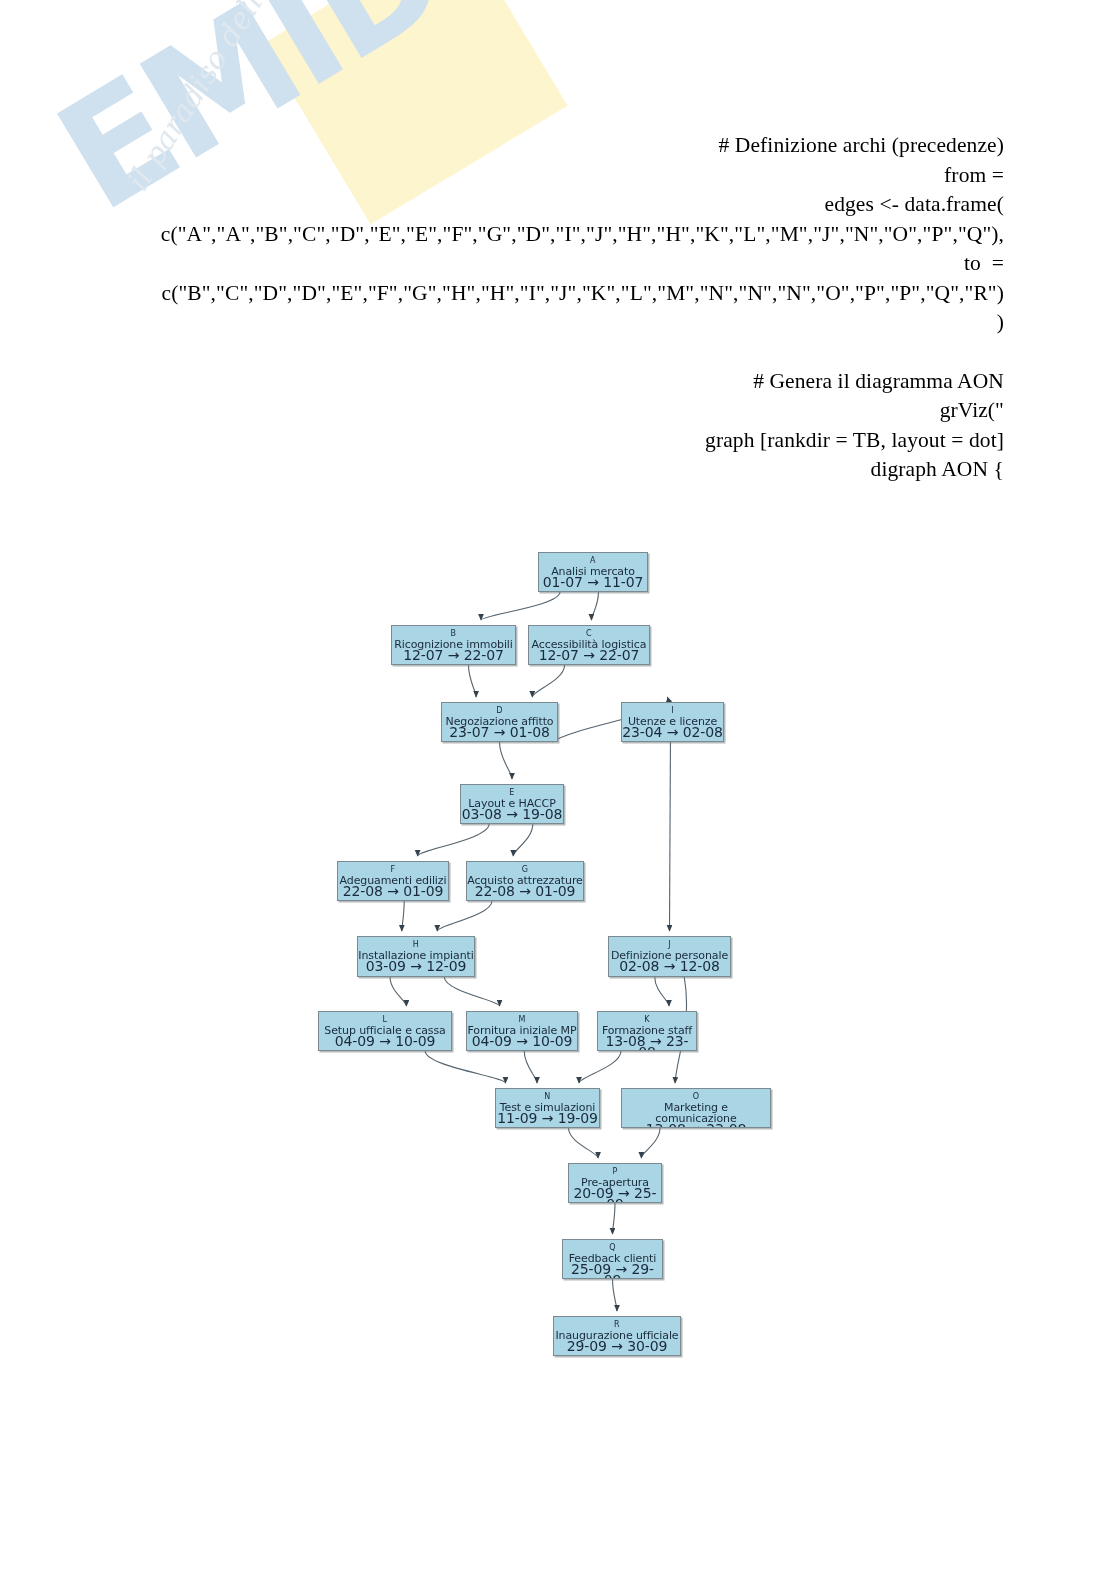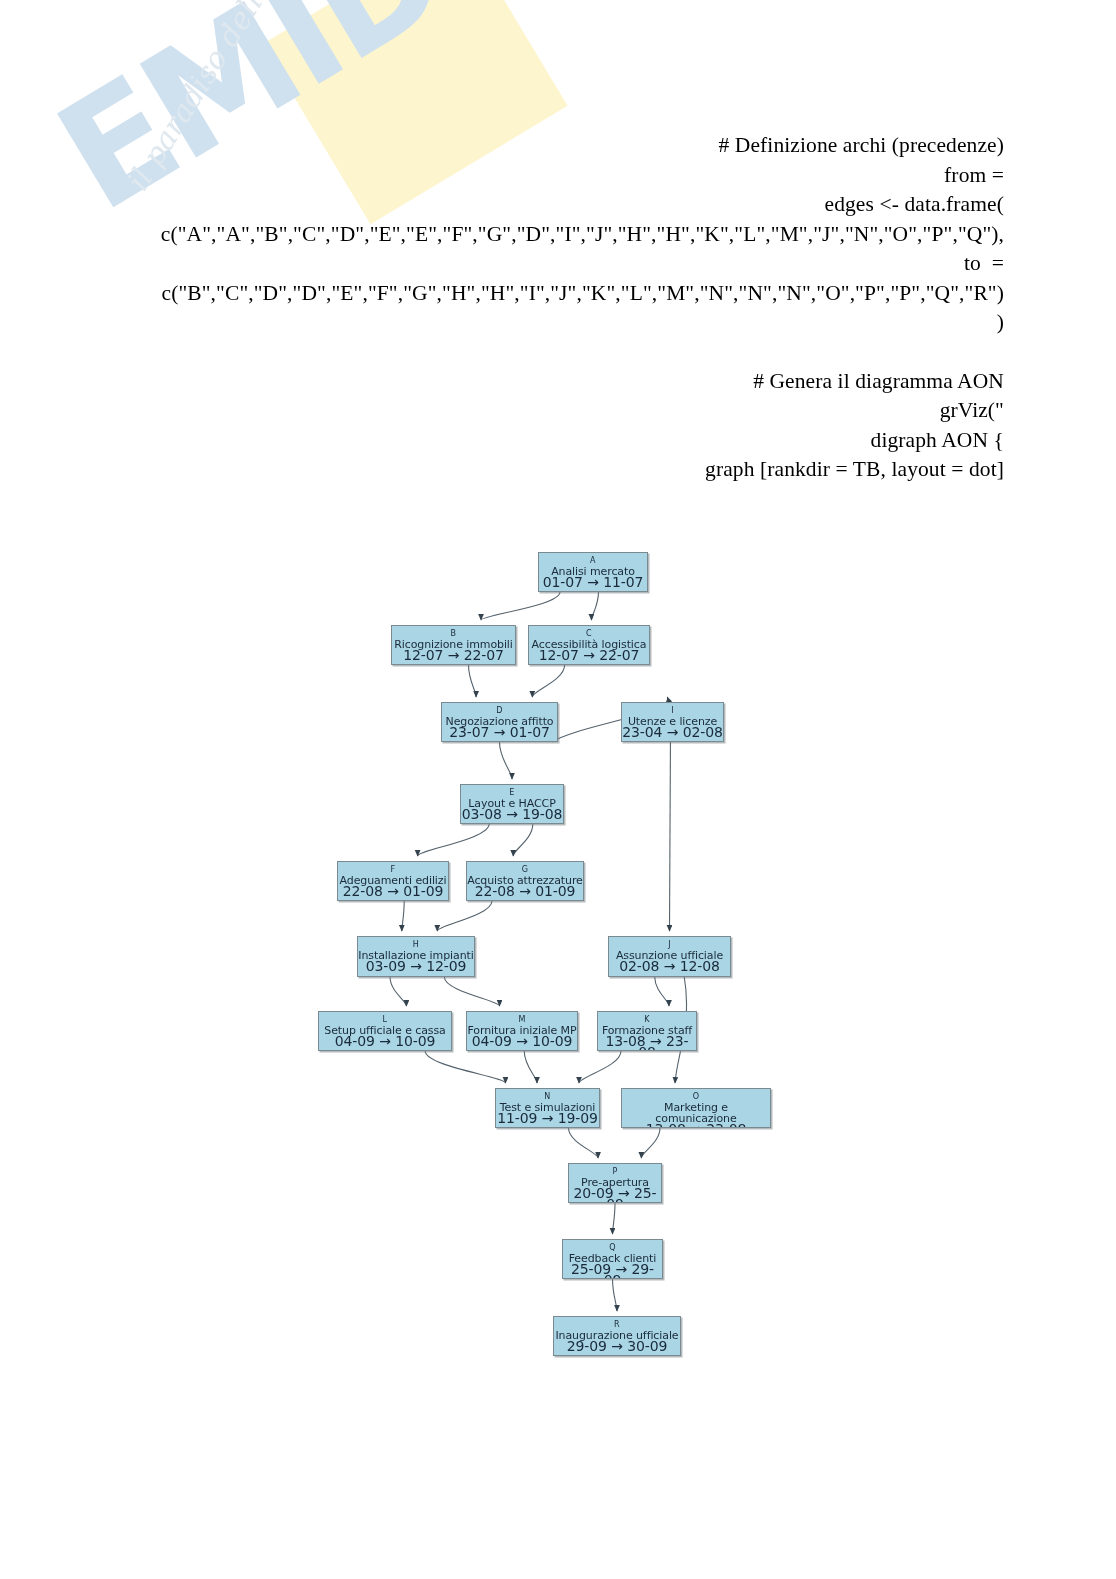--- a/index.html
+++ b/index.html
@@ -141,22 +141,22 @@
     <div class="code-line"># Definizione archi (precedenze)</div>
     <div class="code-line">  from =</div>
     <div class="code-line">edges &lt;- data.frame(</div>
     <div class="code-line">c("A","A","B","C","D","E","E","F","G","D","I","J","H","H","K","L","M","J","N","O","P","Q"),</div>
     <div class="code-line">  to  =</div>
     <div class="code-line">c("B","C","D","D","E","F","G","H","H","I","J","K","L","M","N","N","N","O","P","P","Q","R")</div>
     <div class="code-line">)</div>
     <div class="code-line gap"></div>
     <div class="code-line"># Genera il diagramma AON</div>
     <div class="code-line">grViz("</div>
+    <div class="code-line">  graph [rankdir = TB, layout = dot]</div>
     <div class="code-line">digraph AON {</div>
-    <div class="code-line">  graph [rankdir = TB, layout = dot]</div>
     <div class="code-line gap"></div>
   </div>
 
   <div id="diagram">
     <svg class="edges" id="edge-layer" viewBox="0 0 1116 1579" preserveAspectRatio="none">
       <defs>
         <marker id="arrowhead" markerWidth="7" markerHeight="7" refX="5.4" refY="2.6" orient="auto" markerUnits="strokeWidth">
           <path d="M0,0 L6,2.6 L0,5.2 z" fill="#33424d"></path>
         </marker>
       </defs>
@@ -197,21 +197,21 @@
           <span class="node-dates">12-07 → 22-07</span>
         </div>
         <div class="node-box" style="left: 528px; top: 625px; width: 122px; height: 40px;">
           <span class="node-id">C</span>
           <span class="node-name">Accessibilità logistica</span>
           <span class="node-dates">12-07 → 22-07</span>
         </div>
         <div class="node-box" style="left: 441px; top: 702px; width: 117px; height: 40px;">
           <span class="node-id">D</span>
           <span class="node-name">Negoziazione affitto</span>
-          <span class="node-dates">23-07 → 01-07</span>
+          <span class="node-dates">23-07 → 01-08</span>
         </div>
         <div class="node-box" style="left: 621px; top: 702px; width: 103px; height: 40px;">
           <span class="node-id">I</span>
           <span class="node-name">Utenze e licenze</span>
           <span class="node-dates">23-04 → 02-08</span>
         </div>
         <div class="node-box" style="left: 460px; top: 784px; width: 104px; height: 40px;">
           <span class="node-id">E</span>
           <span class="node-name">Layout e HACCP</span>
           <span class="node-dates">03-08 → 19-08</span>
@@ -226,21 +226,21 @@
           <span class="node-name">Acquisto attrezzature</span>
           <span class="node-dates">22-08 → 01-09</span>
         </div>
         <div class="node-box" style="left: 357px; top: 936px; width: 118px; height: 41px;">
           <span class="node-id">H</span>
           <span class="node-name">Installazione impianti</span>
           <span class="node-dates">03-09 → 12-09</span>
         </div>
         <div class="node-box" style="left: 608px; top: 936px; width: 123px; height: 41px;">
           <span class="node-id">J</span>
-          <span class="node-name">Assunzione ufficiale</span>
+          <span class="node-name">Definizione personale</span>
           <span class="node-dates">02-08 → 12-08</span>
         </div>
         <div class="node-box" style="left: 318px; top: 1011px; width: 134px; height: 40px;">
           <span class="node-id">L</span>
           <span class="node-name">Setup ufficiale e cassa</span>
           <span class="node-dates">04-09 → 10-09</span>
         </div>
         <div class="node-box" style="left: 466px; top: 1011px; width: 112px; height: 40px;">
           <span class="node-id">M</span>
           <span class="node-name">Fornitura iniziale MP</span>

